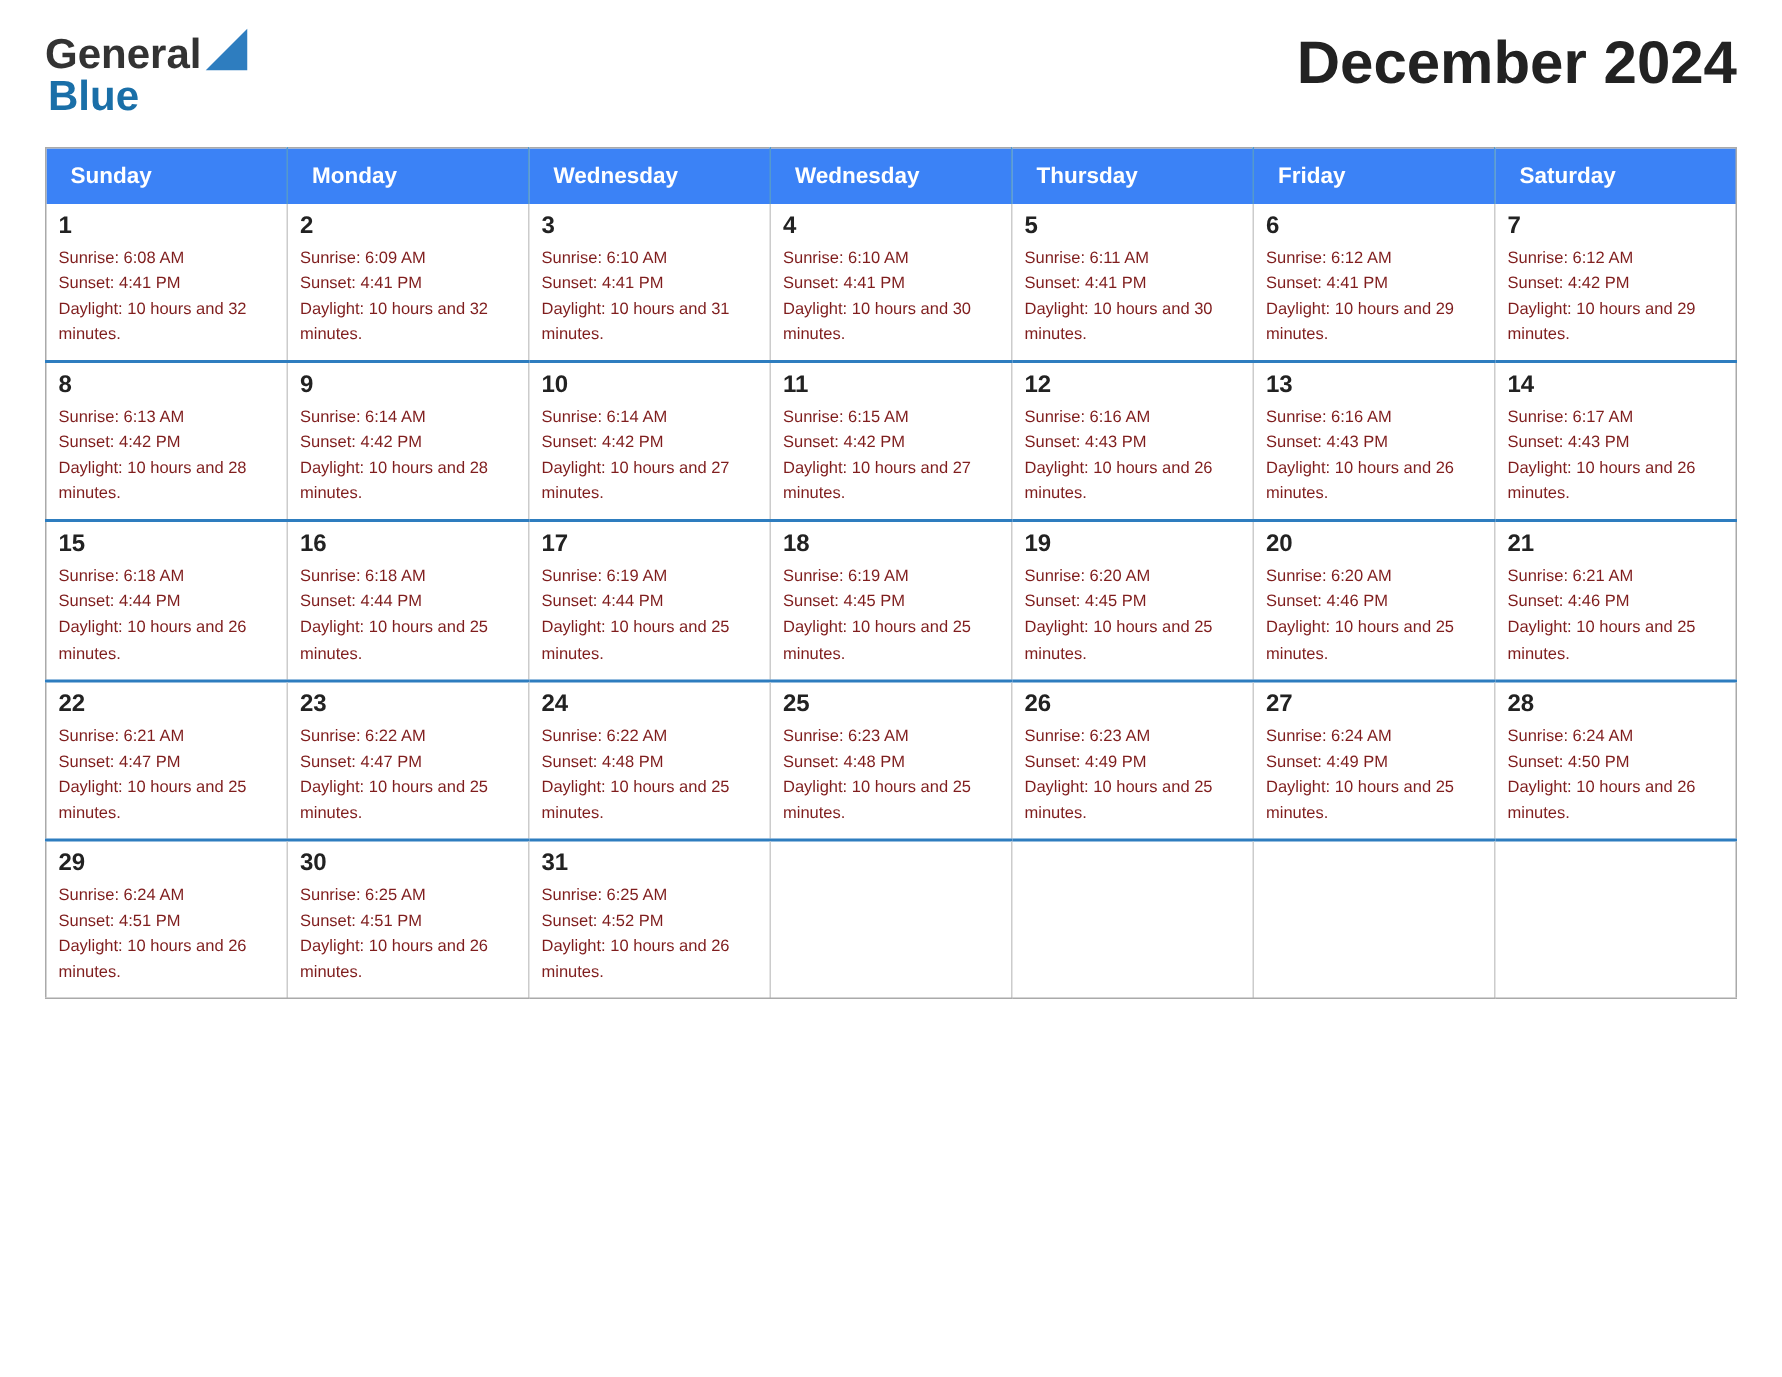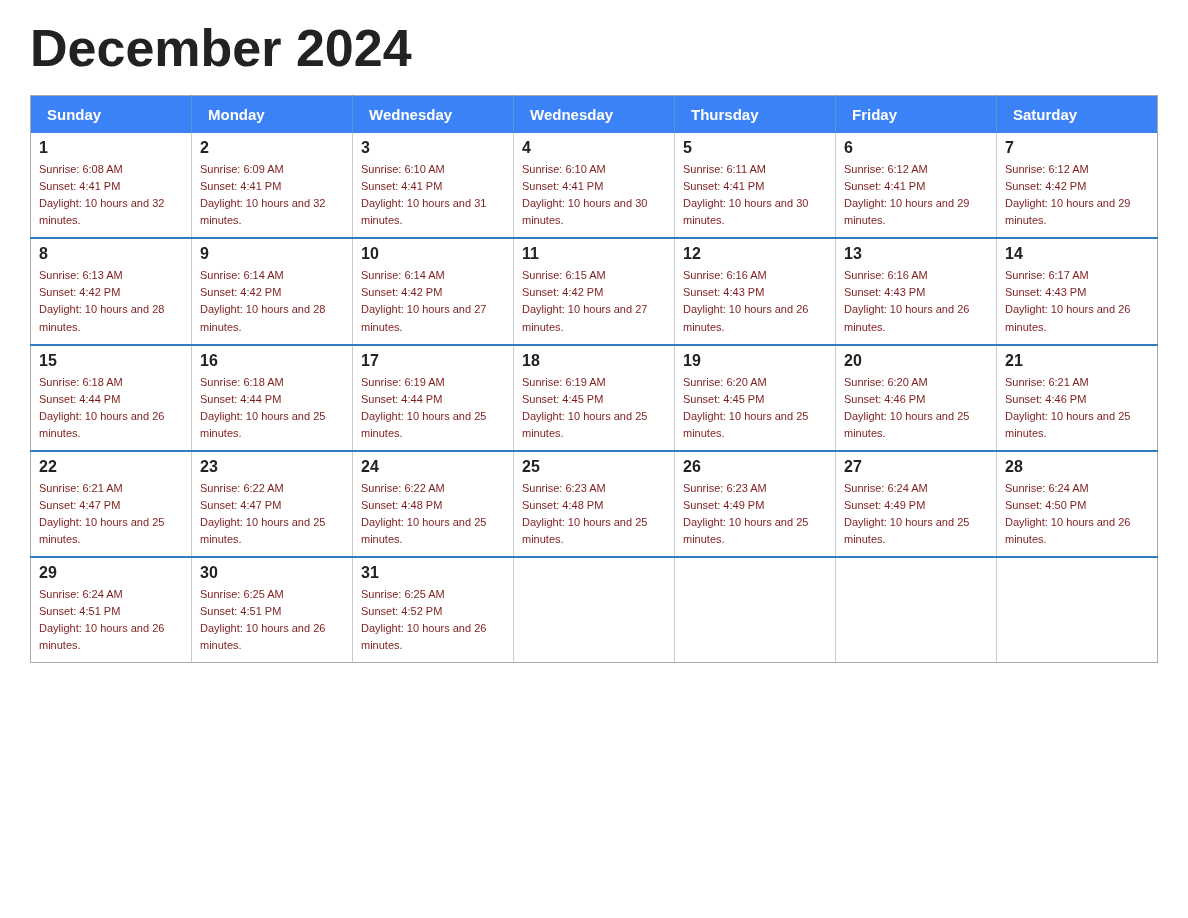--- a/index.html
+++ b/index.html
@@ -38,21 +38,21 @@
     .logo-line2 {
       display: flex;
       align-items: center;
       margin-top: -4px;
       padding-left: 2px;
     }
     .title-area {
       text-align: right;
     }
     .month-title {
-      font-size: 52px;
+      font-size: 40px;
       font-weight: bold;
       color: #222;
       line-height: 1.1;
     }
     .location-title {
       font-size: 22px;
       color: #444;
       margin-top: 4px;
     }
     .calendar-table {
@@ -98,20 +98,31 @@
       line-height: 1.55;
     }
     .empty-cell {
       background: #fff;
     }
   </style>
 </head>
 <body>
 
 <div class="header-area">
+  <div class="logo-wrapper">
+    <div class="logo-line1">
+      <span class="logo-text-general">General</span>
+      <svg width="28" height="28" viewBox="0 0 28 28" style="margin-left:3px;margin-top:-6px;">
+        <polygon points="0,28 28,0 28,28" fill="#2e7dbf"></polygon>
+      </svg>
+    </div>
+    <div class="logo-line2">
+      <span class="logo-text-blue">Blue</span>
+    </div>
+  </div>
   <div class="title-area">
     <div class="month-title">December 2024</div>
   </div>
 </div>
 
 <table class="calendar-table">
   <thead>
     <tr>
     <th>Sunday</th>
         <th>Monday</th>

